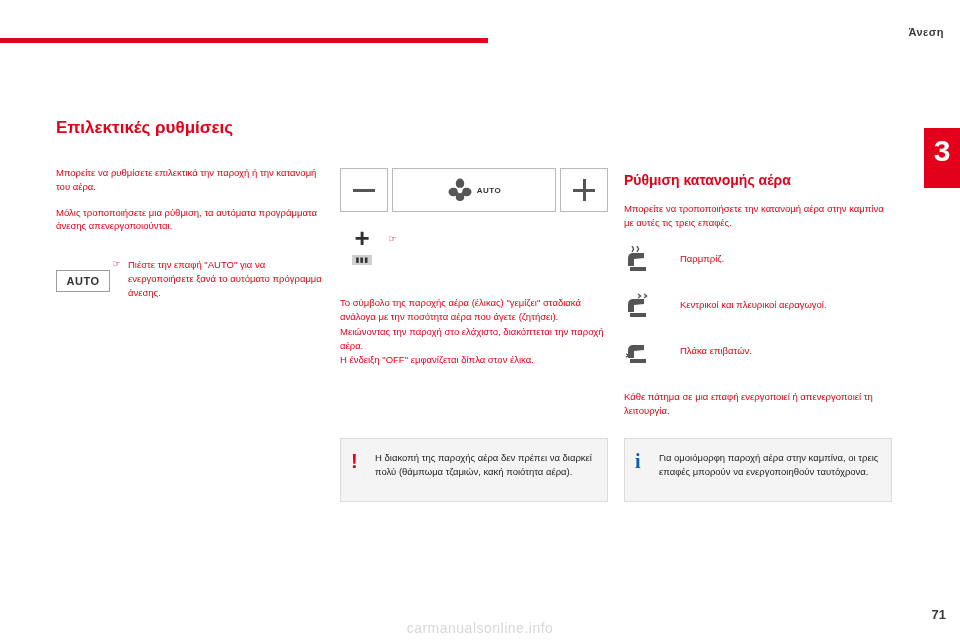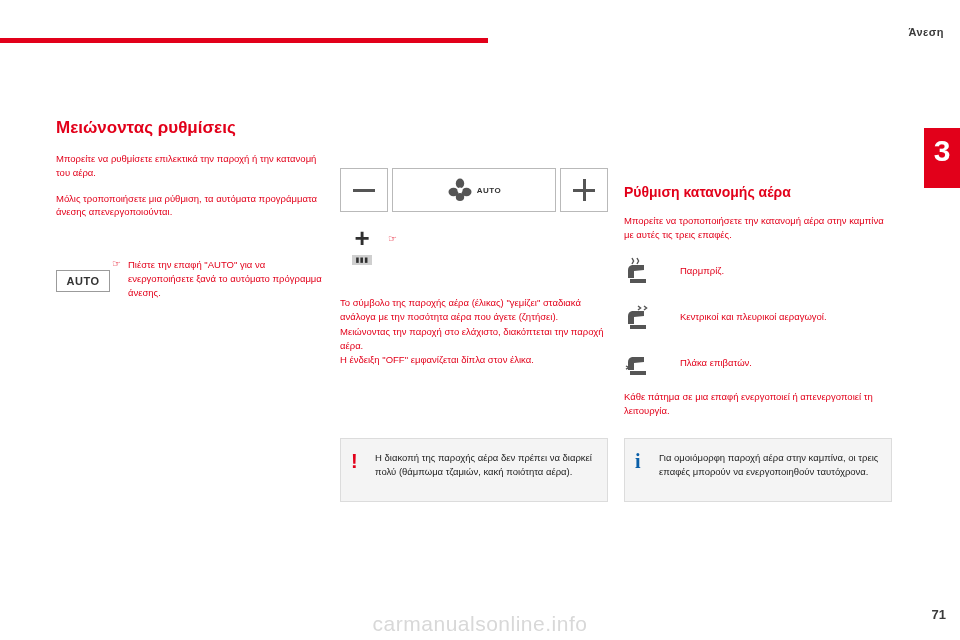--- a/index.html
+++ b/index.html
@@ -32,33 +32,33 @@
     color:#ffffff; font-size:30px; font-weight:bold; font-family:"Liberation Sans", sans-serif;
   }
   .page-number {
     position:absolute; right:14px; bottom:18px;
     font-size:13px; color:#3a3a3a; font-weight:bold;
   }
 
   
   .watermark {
     position:absolute; left:50%; bottom:4px; transform:translateX(-50%);
-    font-size:21px; color:#d8d8d8; letter-spacing:.5px;
+    font-size:14px; color:#d8d8d8; letter-spacing:.5px;
     font-family:"Liberation Sans", sans-serif;
     white-space:nowrap;
   }
 
   
   .main-heading {
     position:absolute; left:56px; top:118px;
     font-size:17px; color:#e2001a; font-weight:bold;
   }
 
   
-  .col1 { position:absolute; left:56px; top:152px; width:268px; }
+  .col1 { position:absolute; left:56px; top:166px; width:268px; }
   .col1 p {
     margin:0 0 12px 0; font-size:9.5px; line-height:1.45; color:#e2001a;
   }
   .auto-badge {
     position:absolute; left:56px; top:270px; width:54px; height:22px;
     border:1px solid #9b9b9b; background:#ffffff;
     display:flex; align-items:center; justify-content:center;
     font-size:11px; font-weight:bold; color:#333; letter-spacing:.5px;
   }
   .col1-note {
@@ -107,21 +107,21 @@
     font-size:9.5px; line-height:1.45; color:#e2001a;
   }
   .col2-bullet .hand { position:absolute; left:-16px; top:0; color:#e2001a; font-size:10px; }
 
   .col2-body {
     position:absolute; left:340px; top:296px; width:268px;
     font-size:9.5px; line-height:1.5; color:#e2001a;
   }
 
   
-  .col3 { position:absolute; left:624px; top:184px; width:268px; }
+  .col3 { position:absolute; left:624px; top:172px; width:268px; }
   .col3 p.body {
     margin:0 0 14px 0; font-size:9.5px; line-height:1.45; color:#e2001a;
   }
   .vent-row {
     display:flex; align-items:center; gap:28px; margin-bottom:16px;
   }
   .vent-ico { width:28px; height:30px; position:relative; flex:none; }
   .vent-label { font-size:9.5px; color:#e2001a; line-height:1.4; }
   .col3-tail {
     position:absolute; left:624px; top:390px; width:268px;
@@ -144,21 +144,21 @@
 <body>
 
 <div class="top-rule"></div>
 <div class="top-title">Άνεση</div>
 
 <div class="chapter-tab">
   <span>3</span>
 </div>
 <div class="page-number">71</div>
 
-<div class="main-heading">Μειώνοντας ρυθμίσεις</div>
+<div class="main-heading">Επιλεκτικές ρυθμίσεις</div>
 
 <div class="col1">
   <p>Μπορείτε να ρυθμίσετε επιλεκτικά την παροχή ή την κατανομή του αέρα.</p>
   <p>Μόλις τροποποιήσετε μια ρύθμιση, τα αυτόματα προγράμματα άνεσης απενεργοποιούνται.</p>
 </div>
 <div class="auto-badge">
   <span>AUTO</span>
 </div>
 <div class="hand-ico">☞</div>
 <div class="col1-note">Πιέστε την επαφή "AUTO" για να ενεργοποιήσετε ξανά το αυτόματο πρόγραμμα άνεσης.</div>

